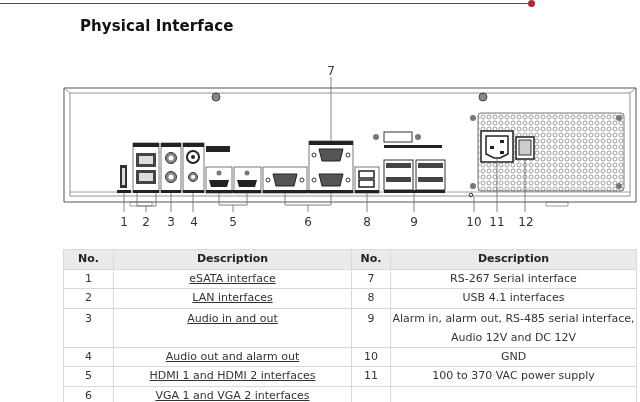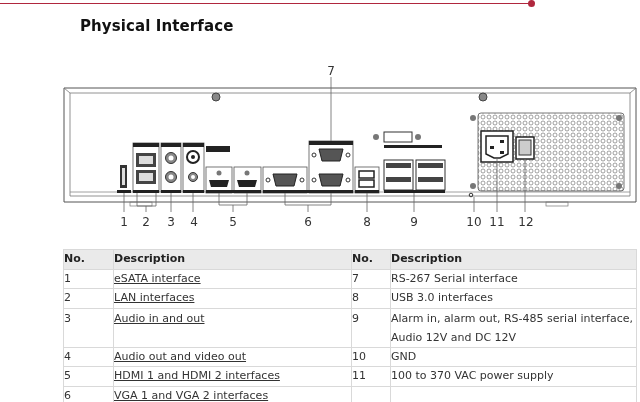--- a/index.html
+++ b/index.html
@@ -3,21 +3,21 @@
 <meta charset="utf-8">
 <style>
   html, body { margin:0; padding:0; background:#fff; }
   body { width:640px; height:402px; position:relative; overflow:hidden; font-family:"DejaVu Sans", sans-serif; color:#222; }
   .topline { position:absolute; left:0; top:3px; width:530px; height:1px; background:#b0273e; }
   .topdot { position:absolute; left:528px; top:0px; width:7px; height:7px; border-radius:50%; background:#b0273e; }
   .title { position:absolute; left:80px; top:17px; font-size:15px; font-weight:bold; color:#111; letter-spacing:0.1px; }
   .device { position:absolute; left:0; top:60px; width:640px; height:180px; }
   .callout { font-family:"DejaVu Sans", sans-serif; font-size:12px; fill:#333; }
   table.desc { position:absolute; left:63px; top:249px; width:574px; border-collapse:collapse; font-size:11px; }
-  table.desc th, table.desc td { border:1px solid #d9d9d9; text-align:left; padding:0; height:18.5px; line-height:18.5px; color:#333; font-weight:normal; }
+  table.desc th, table.desc td { border:1px solid #d9d9d9; text-align:center; padding:0; height:18.5px; line-height:18.5px; color:#333; font-weight:normal; }
   table.desc th { background:#eaeaea; font-weight:bold; color:#222; height:18px; }
   table.desc td.no { width:49px; }
   table.desc td.d1 { width:237px;text-decoration:underline; }
   table.desc td.no2 { width:38px; }
   table.desc tr.tall td { height:38px; line-height:19px; vertical-align:top; }
 </style>
 </head>
 <body>
 
 <div class="topline"></div>
@@ -190,34 +190,34 @@
     <tr>
       <td class="no">1</td>
       <td class="d1">eSATA interface</td>
       <td class="no2">7</td>
       <td>RS-267 Serial interface</td>
     </tr>
     <tr>
       <td class="no">2</td>
       <td class="d1">LAN interfaces</td>
       <td class="no2">8</td>
-      <td>USB 3.0 interfaces</td>
+      <td>USB 4.1 interfaces</td>
     </tr>
     <tr class="tall">
       <td class="no">3</td>
       <td class="d1">Audio in and out</td>
       <td class="no2">9</td>
       <td>
         <div>Alarm in, alarm out, RS-485 serial interface,</div>
         <div>Audio 12V and DC 12V</div>
       </td>
     </tr>
     <tr>
       <td class="no">4</td>
-      <td class="d1">Audio out and video out</td>
+      <td class="d1">Audio out and alarm out</td>
       <td class="no2">10</td>
       <td>GND</td>
     </tr>
     <tr>
       <td class="no">5</td>
       <td class="d1">HDMI 1 and HDMI 2 interfaces</td>
       <td class="no2">11</td>
       <td>100 to 370 VAC power supply</td>
     </tr>
     <tr>

